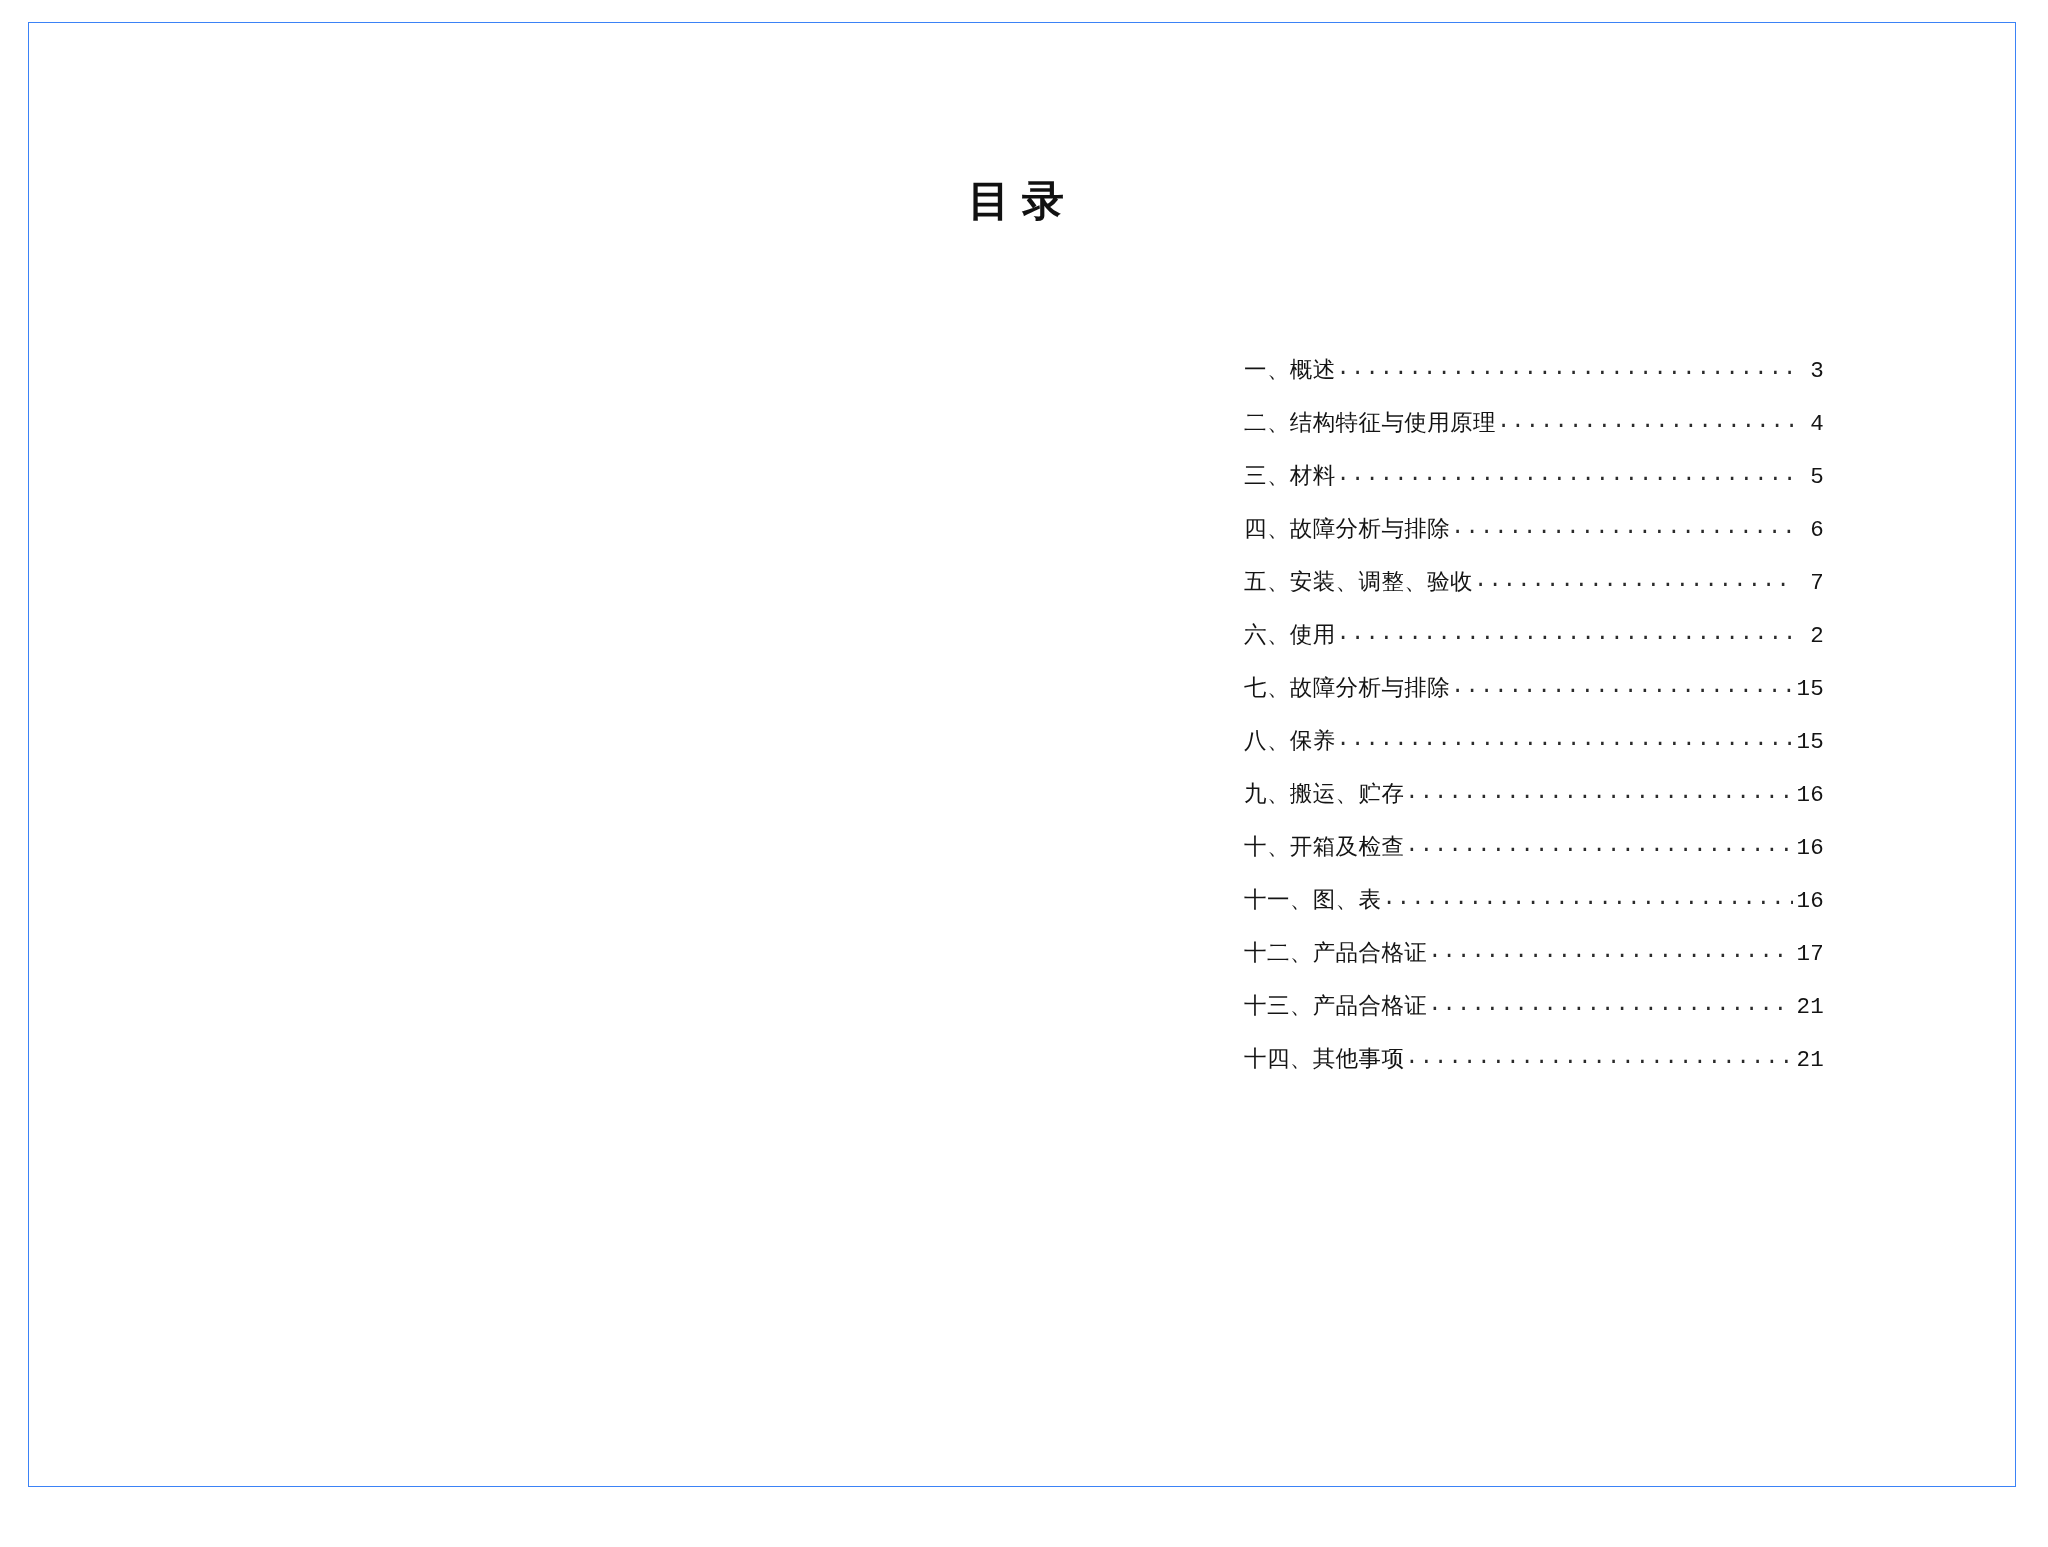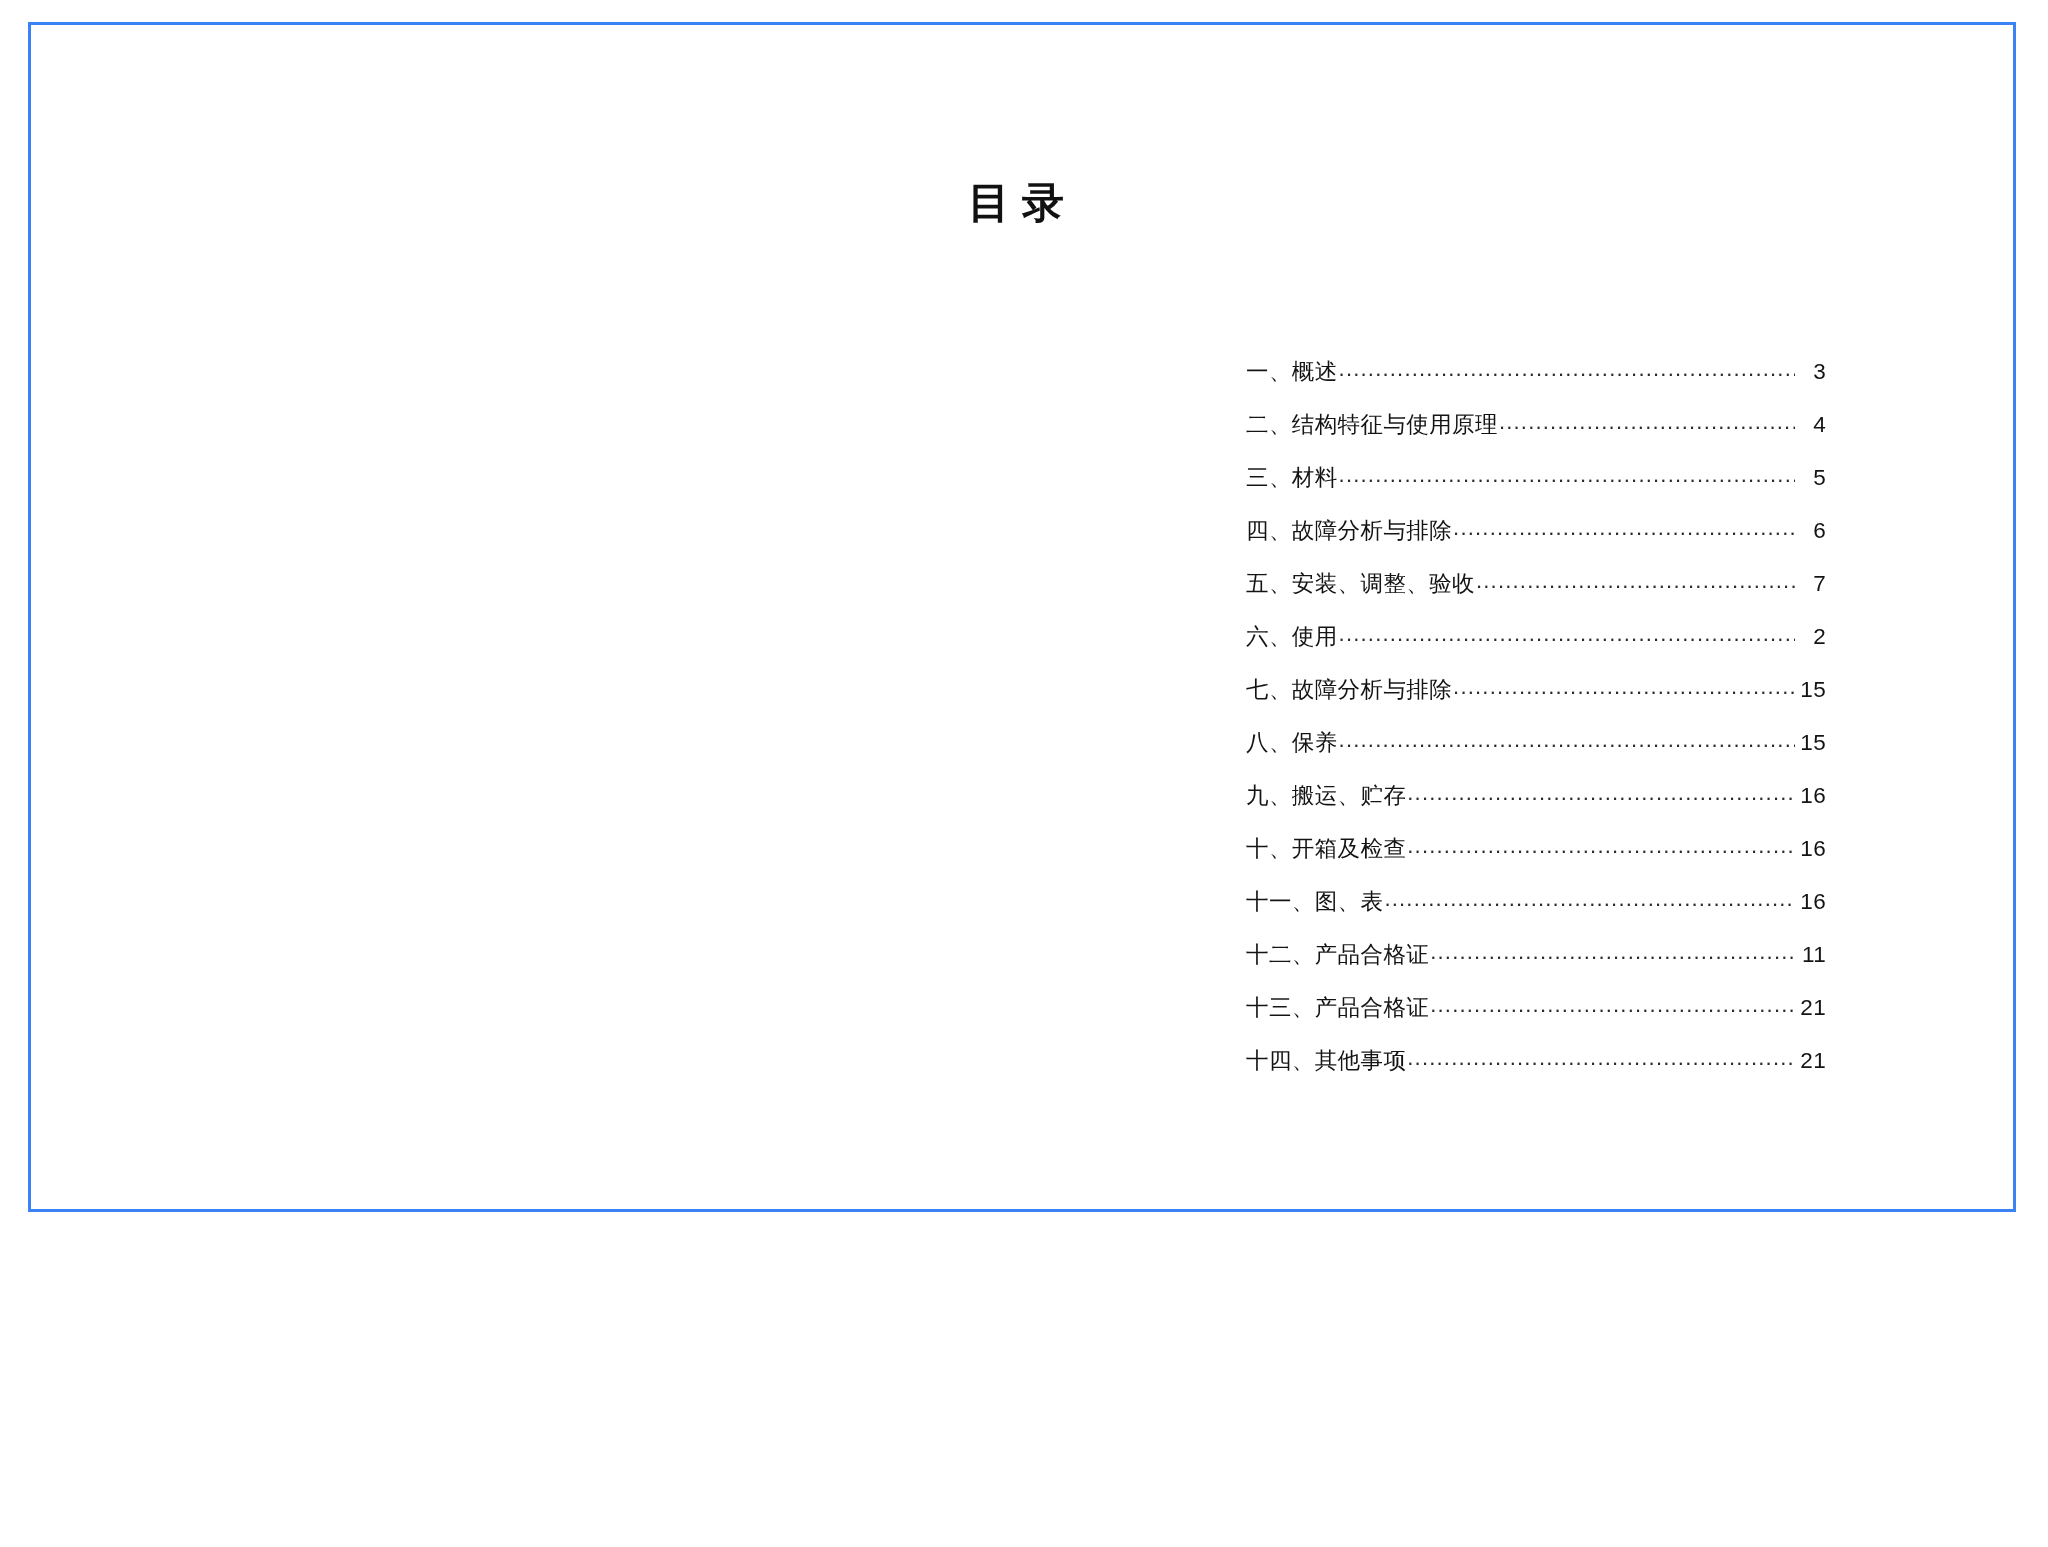--- a/index.html
+++ b/index.html
@@ -12,24 +12,25 @@
     height: 1547px;
     font-family: "Liberation Sans", "DejaVu Sans", sans-serif;
     color: #1a1a1a;
     overflow: hidden;
   }
   .page {
     position: absolute;
     left: 28px;
     top: 22px;
     width: 1988px;
-    height: 1190px;
+    height: 1465px;
     background: #ffffff;
-    border: 3px solid #3b82f6;
+    border: 1px solid #3b82f6;
     box-sizing: border-box;
+    font-family: Liberation Mono, monospace;
   }
   .doc-title {
     position: absolute;
     left: 0;
     top: 150px;
     width: 100%;
     text-align: center;
     font-size: 42px;
     font-weight: bold;
     letter-spacing: 12px;
@@ -141,21 +142,21 @@
 
     <div class="toc-row">
       <span class="toc-label">十一、图、表</span>
       <span class="toc-leader">............................................................................................................</span>
       <span class="toc-page">16</span>
     </div>
 
     <div class="toc-row">
       <span class="toc-label">十二、产品合格证</span>
       <span class="toc-leader">............................................................................................................</span>
-      <span class="toc-page">11</span>
+      <span class="toc-page">17</span>
     </div>
 
     <div class="toc-row">
       <span class="toc-label">十三、产品合格证</span>
       <span class="toc-leader">............................................................................................................</span>
       <span class="toc-page">21</span>
     </div>
 
     <div class="toc-row">
       <span class="toc-label">十四、其他事项</span>

